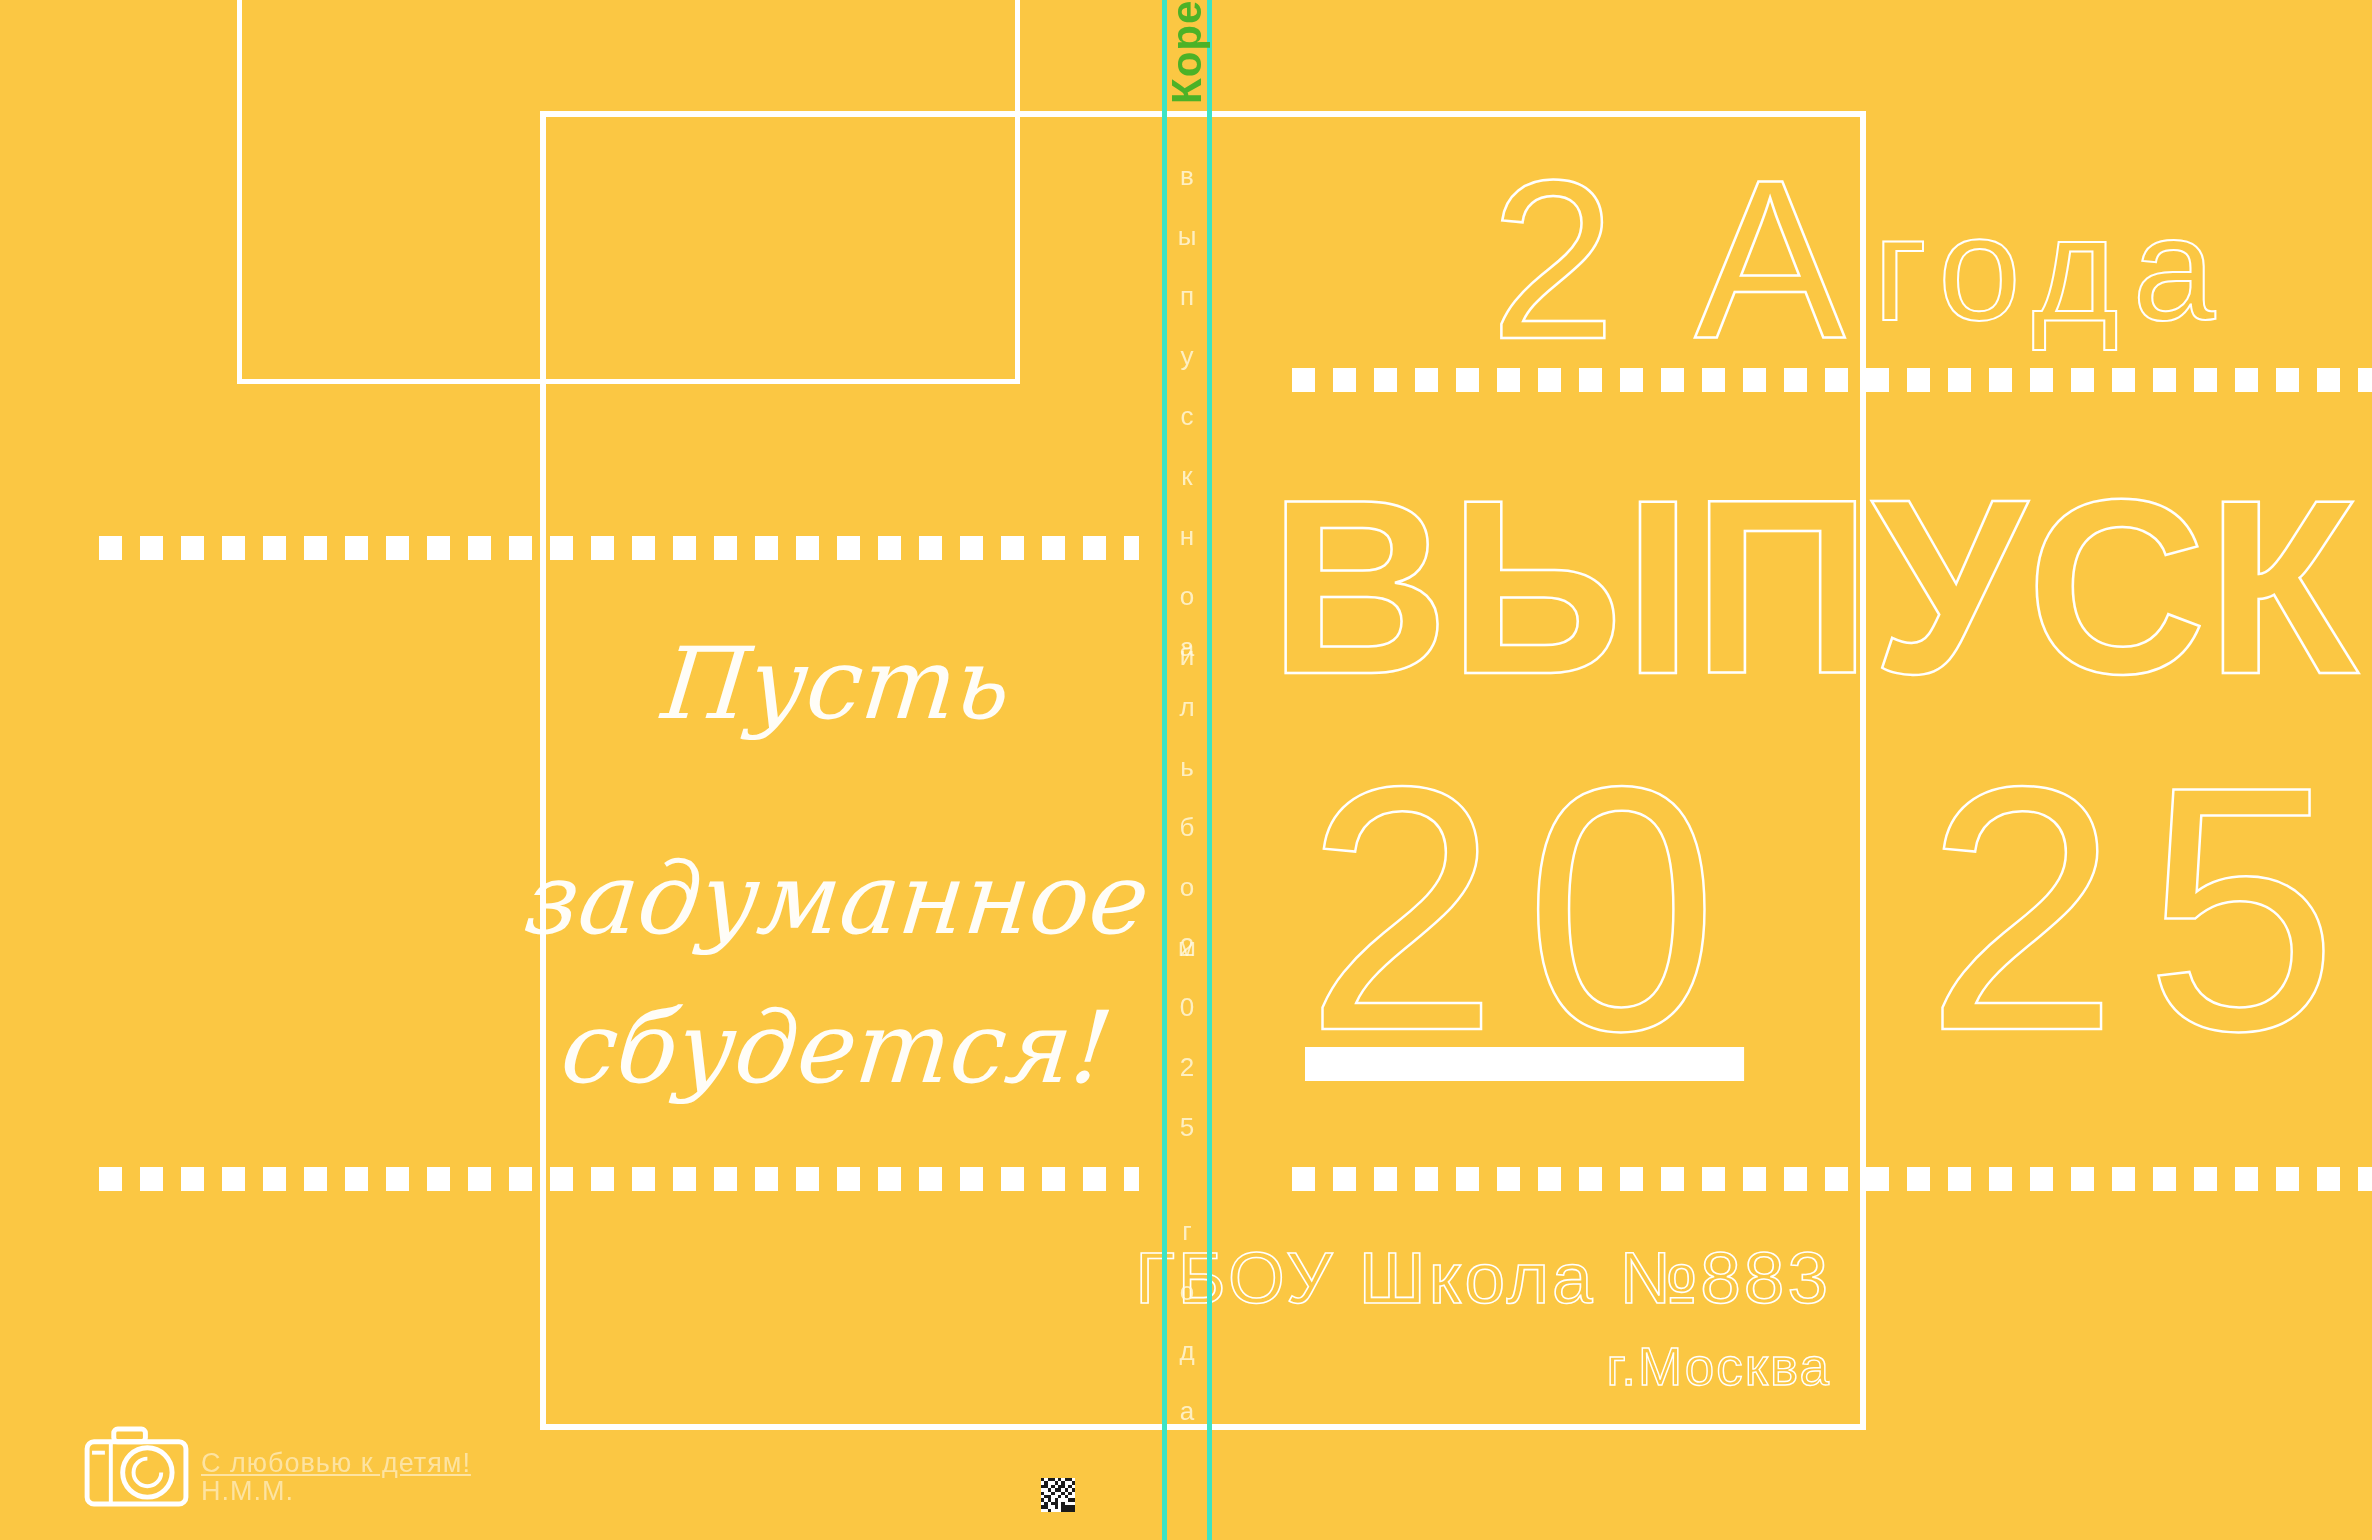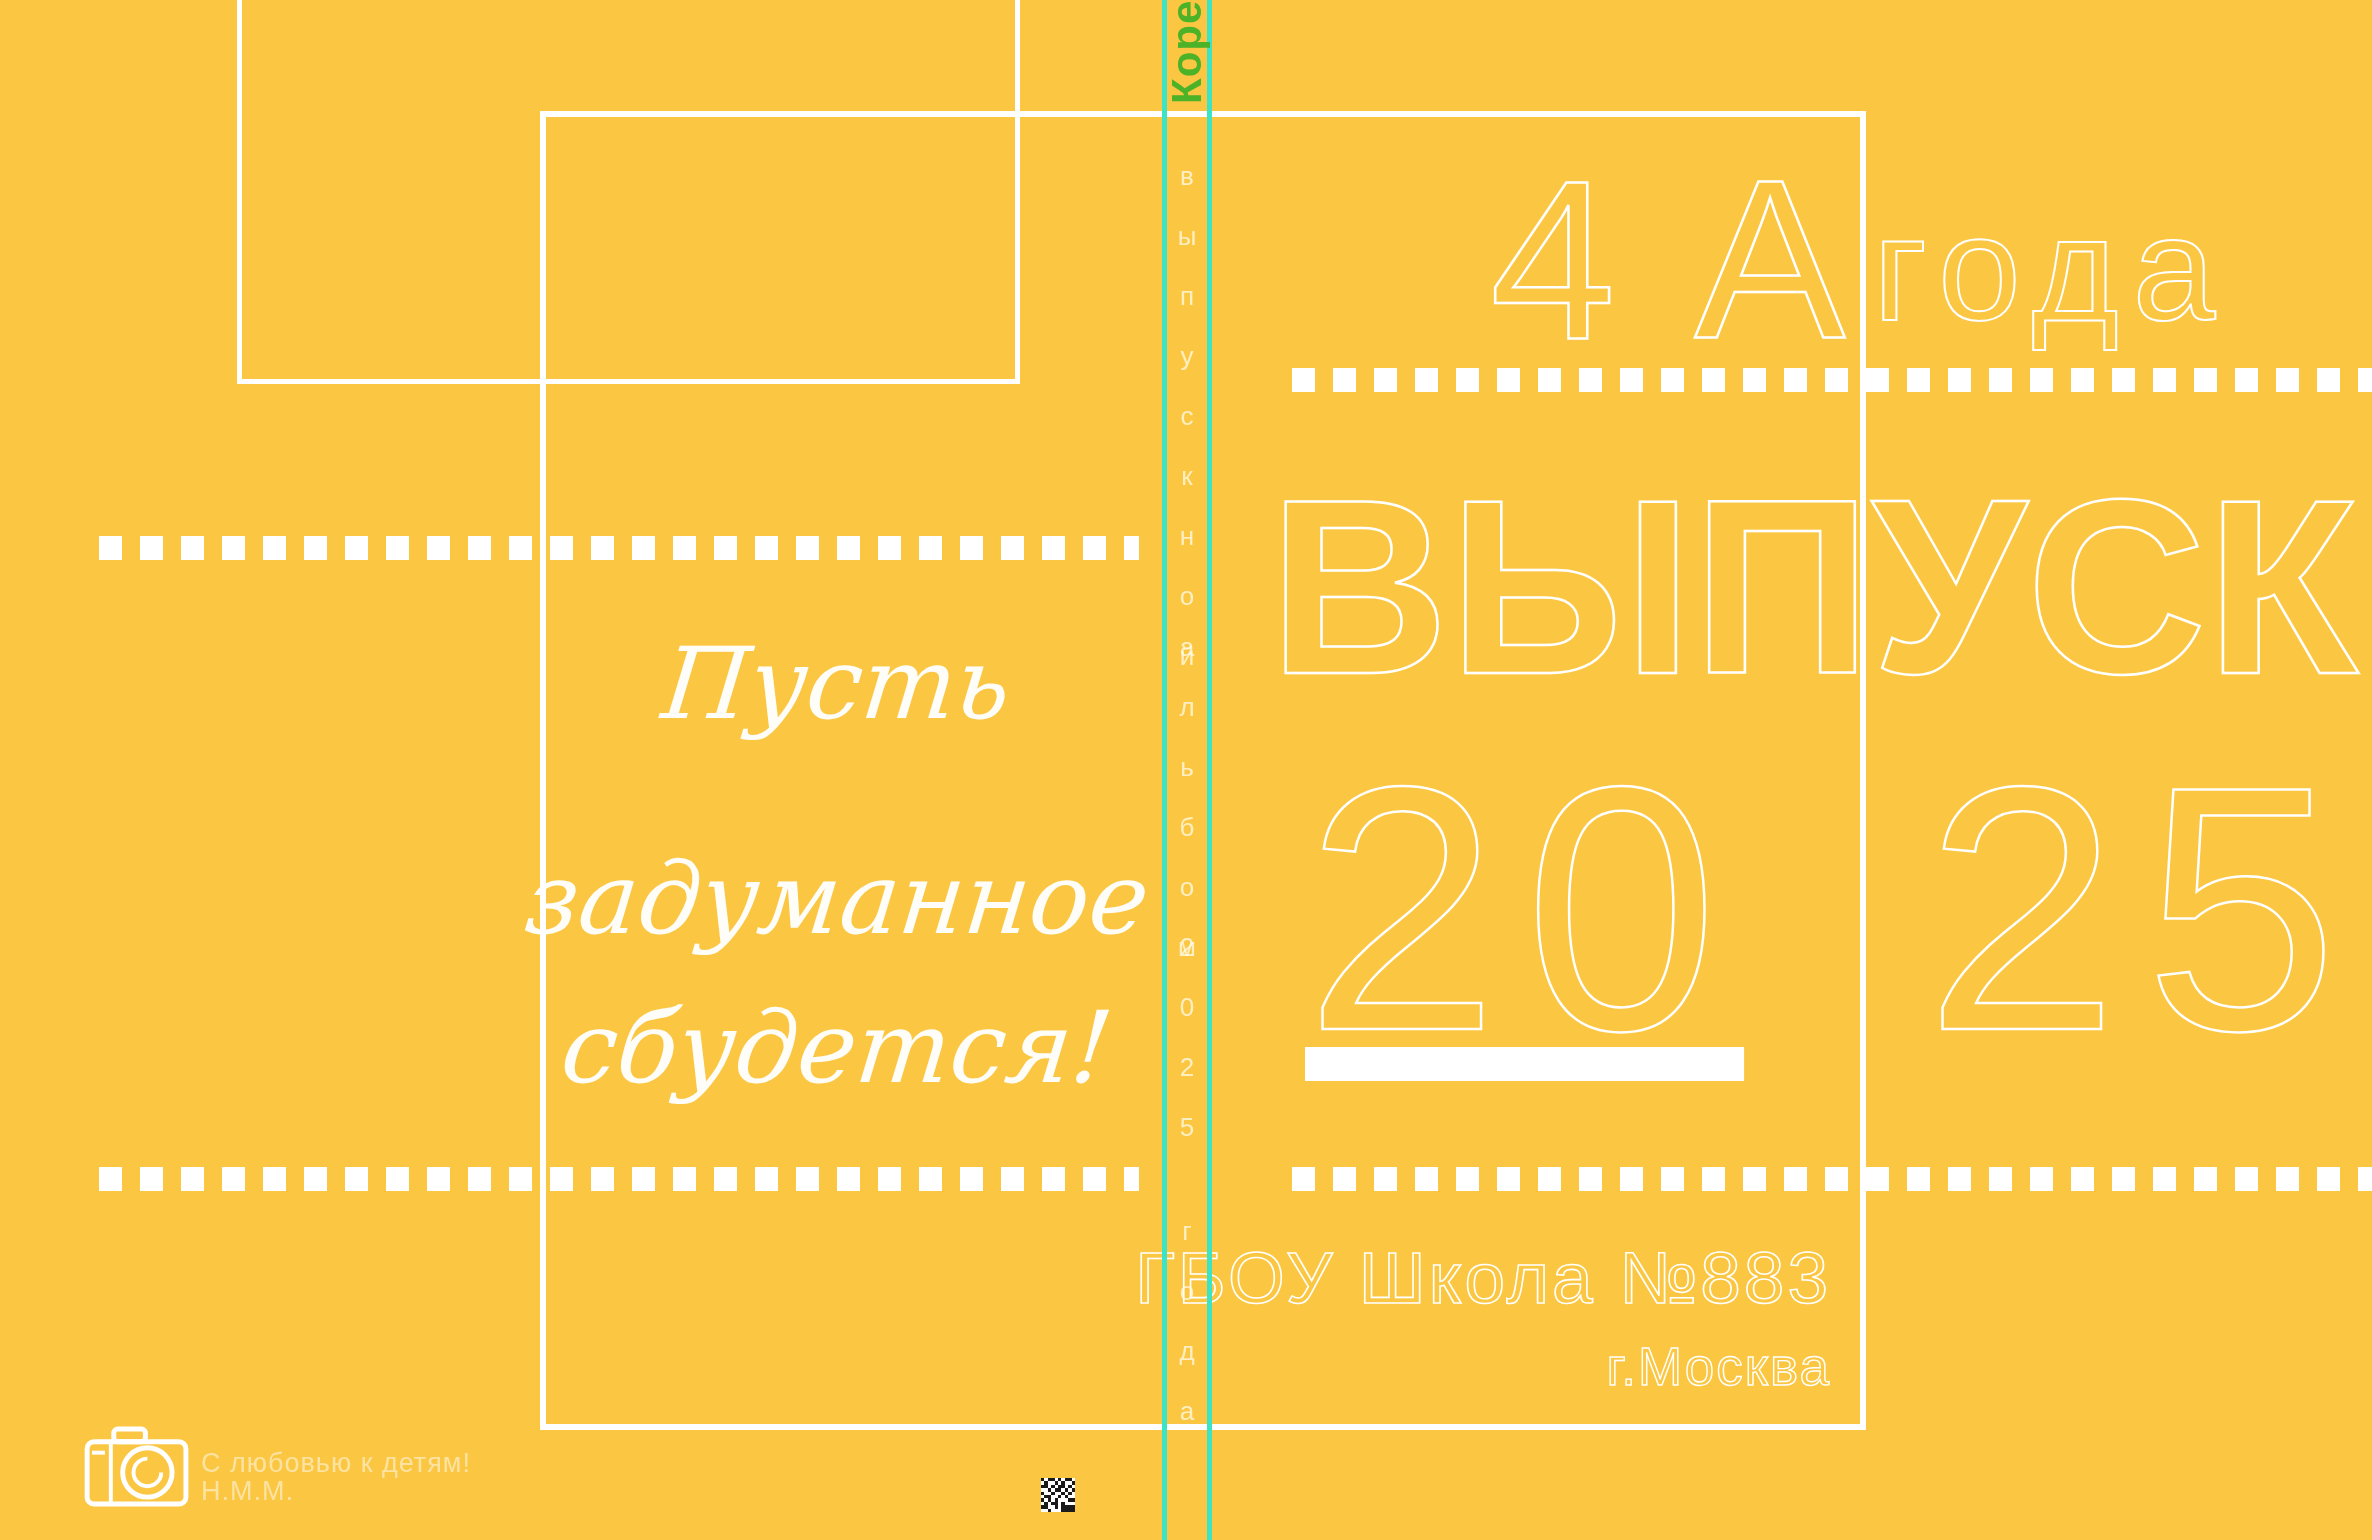--- a/index.html
+++ b/index.html
@@ -61,21 +61,21 @@
   #spine-word-1{top:161px;}
   #spine-word-2{top:632px;}
   #spine-word-3{top:932px;}
   #spine-word-4{top:1216px;}
   
   #camera-icon{position:absolute; left:84px; top:1426px; z-index:3;}
   .credit{
     position:absolute; left:201px; z-index:3; color:rgba(255,255,255,0.5);
     font-size:27px; line-height:1.05; letter-spacing:1px; white-space:nowrap;
   }
-  #credit1{top:1449px;}
+  #credit1{top:1449px;text-decoration:underline;}
   #credit2{top:1477px;}
   
   #datamatrix-code{position:absolute; left:1041px; top:1478px; z-index:3;}
 </style>
 </head>
 <body>
 
 <div id="canvas" style="background: rgb(251, 199, 67);">
 
   <div id="small-rect" class="rect-outline"></div>
@@ -83,21 +83,21 @@
 
   <div id="dots-left-top" class="dots"></div>
   <div id="dots-left-bottom" class="dots"></div>
   <div id="dots-right-top" class="dots"></div>
   <div id="dots-right-bottom" class="dots"></div>
 
   <div id="quote1" class="quote-line">Пусть</div>
   <div id="quote2" class="quote-line">задуманное</div>
   <div id="quote3" class="quote-line">сбудется!</div>
 
-  <div id="class-number" class="thin">4 А</div>
+  <div id="class-number" class="thin">2 А</div>
   <div id="class-word" class="thin">года</div>
   <div id="title-vypusk" class="thin">ВЫПУСК</div>
   <div id="year-left" class="thin">20</div>
   <div id="year-right" class="thin">25</div>
   <div id="school-line" class="thin">ГБОУ Школа №883</div>
   <div id="city-line" class="thin">г.Москва</div>
 
   <div id="spine-guide-left" class="spine-guide" style="background: rgb(60, 228, 197);"></div>
   <div id="spine-guide-right" class="spine-guide" style="background: rgb(60, 228, 197);"></div>
   <div id="spine-marker" style="color: rgb(76, 178, 39);">Корешок</div>

